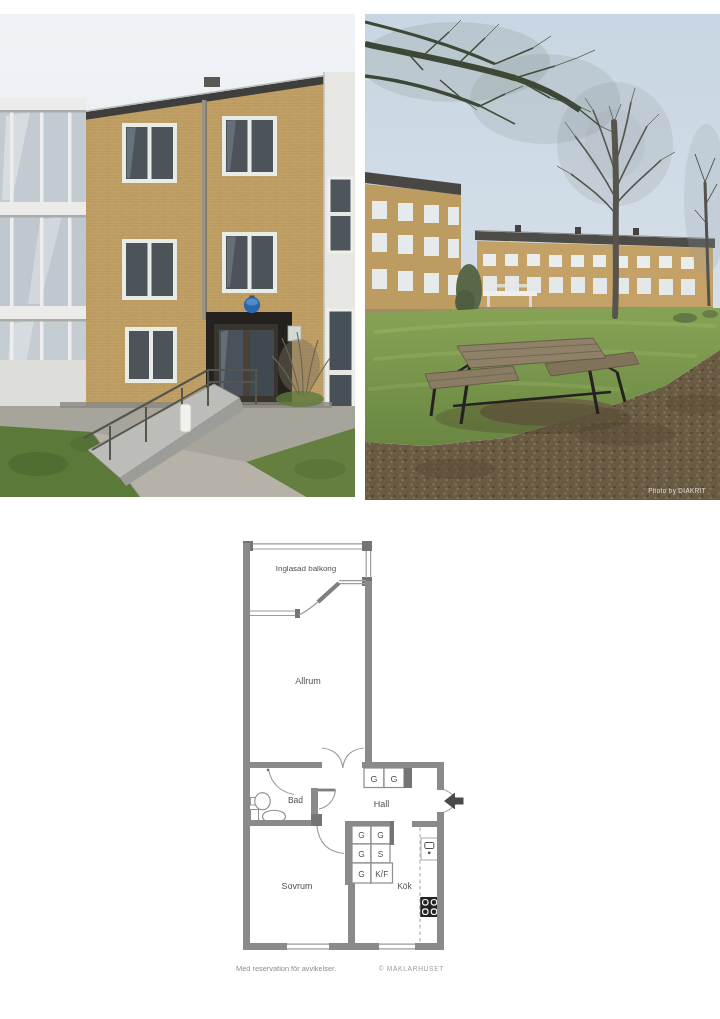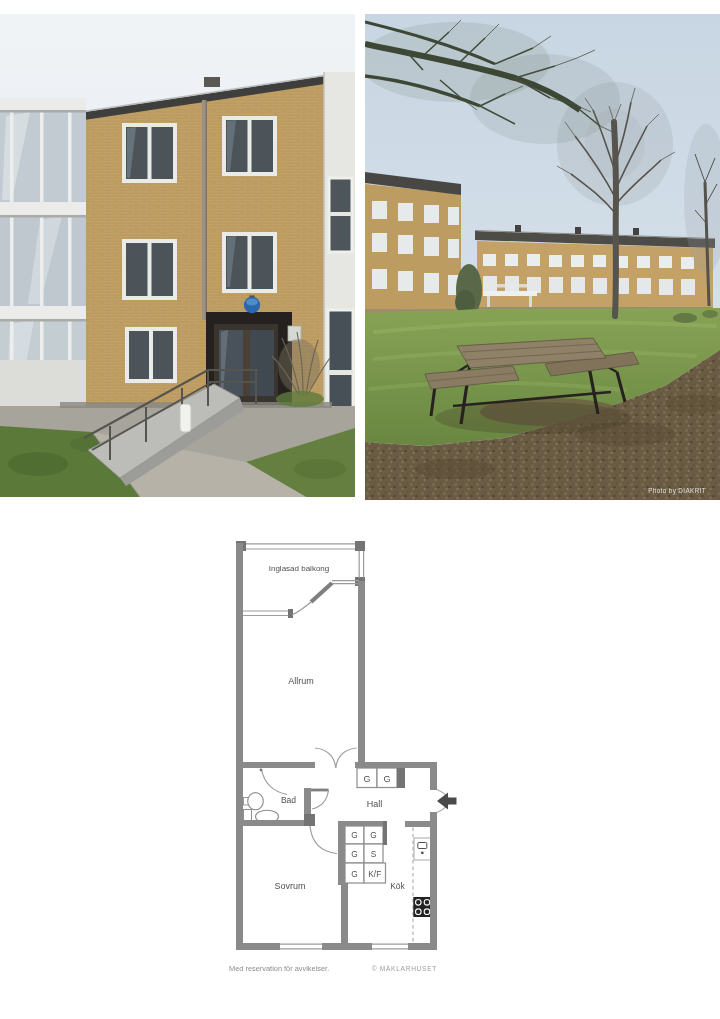--- a/index.html
+++ b/index.html
@@ -3,21 +3,21 @@
 <meta charset="utf-8">
 <style>
   html,body{margin:0;padding:0;}
   body{
     width:720px;height:1019px;position:relative;background:#ffffff;
     font-family:"Liberation Sans",sans-serif;overflow:hidden;
   }
   .photo{position:absolute;overflow:hidden;background:#dfe6ec;}
   #photo-left{left:0;top:14px;width:355px;height:483px;}
   #photo-right{left:365px;top:14px;width:355px;height:486px;}
-  #floorplan{position:absolute;left:223px;top:536px;width:248px;height:448px;}
+  #floorplan{position:absolute;left:230px;top:536px;width:248px;height:448px;}
   svg{display:block;width:100%;height:100%;}
   text{font-family:"Liberation Sans",sans-serif;}
   .fp-room{fill:#4f4f4f;}
   .fp-thin{stroke:#9c9c9c;stroke-width:1.2;fill:none;}
   .fp-wall{fill:#8a8a8a;}
   .fp-block{fill:#747474;}
   .fp-box{fill:#ffffff;stroke:#909090;stroke-width:1.25;}
 </style>
 </head>
 <body>

